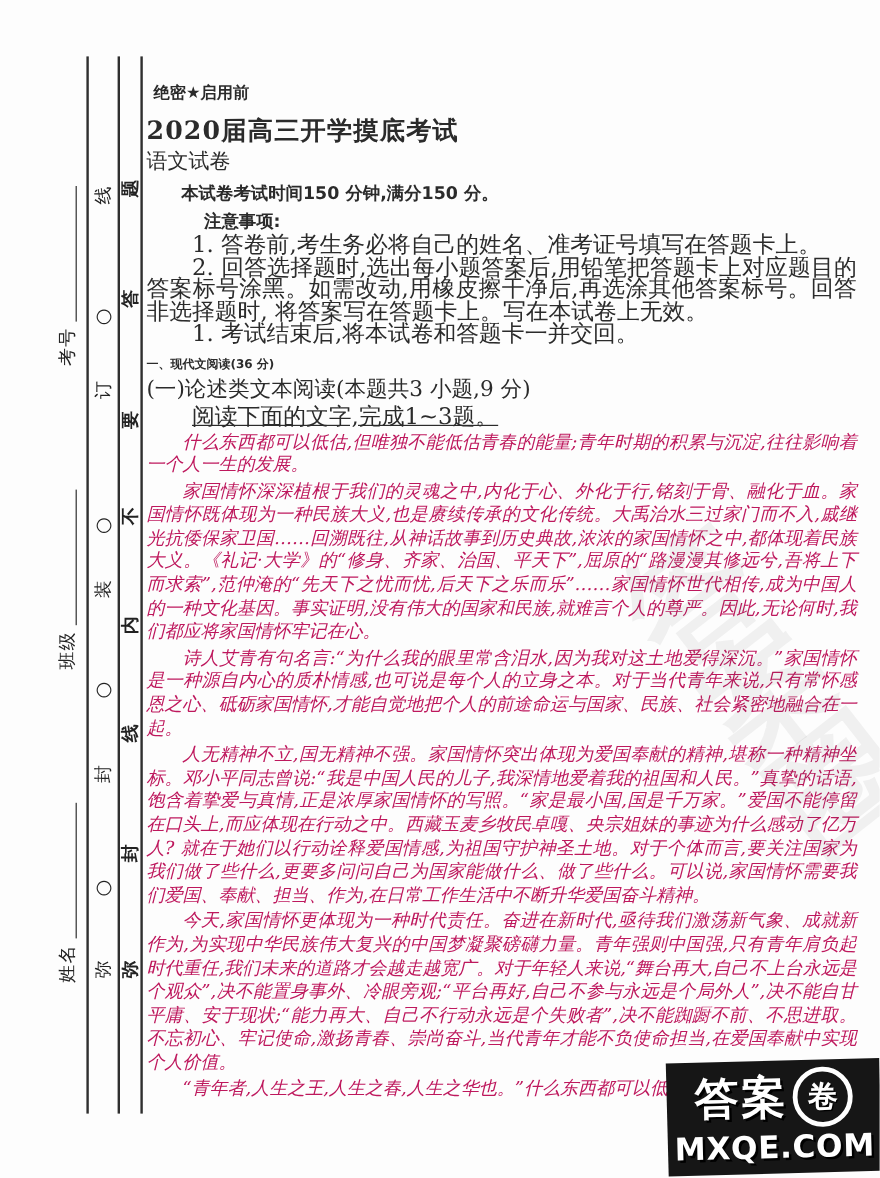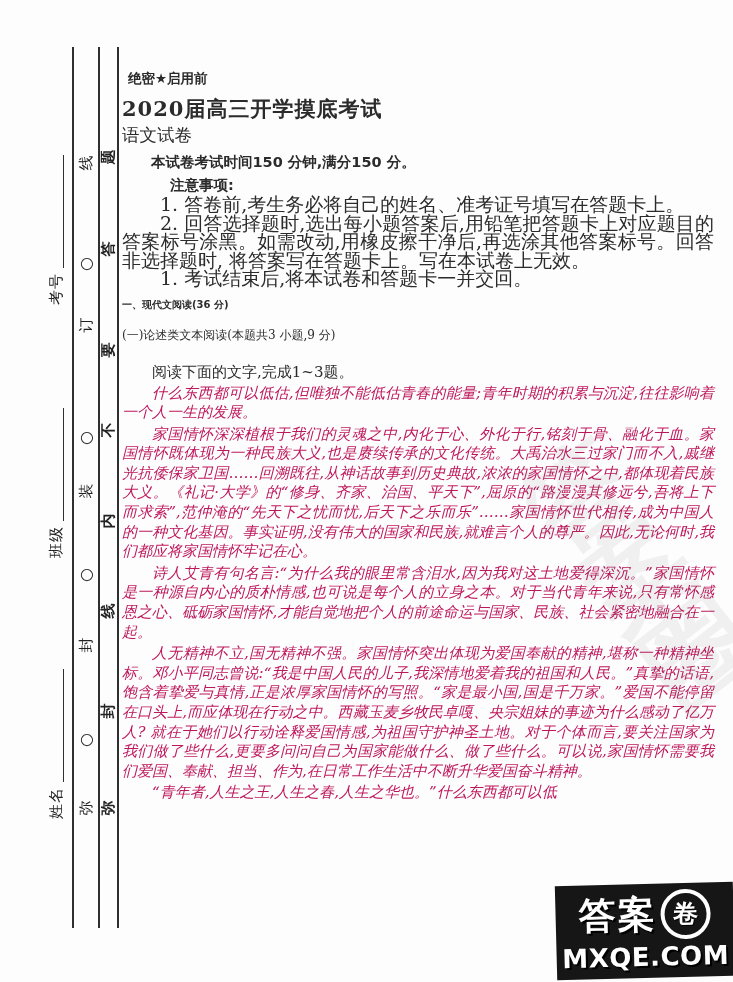--- a/index.html
+++ b/index.html
@@ -40,22 +40,22 @@
   .main{position:absolute;left:122px;top:70px;width:592px;}
   .hei{font-family:"DejaVu Sans", sans-serif;}
 
   .classified{font-size:13.5px;font-weight:bold;margin-left:6px;line-height:17px;}
   .title{font-size:21px;font-weight:700;text-align:left;line-height:26px;margin-top:9px;letter-spacing:1px;}
   .subtitle{font-size:17.5px;font-weight:normal;text-align:left;line-height:22px;margin-top:2px;}
   .exam-info{font-size:14.5px;font-weight:bold;text-indent:2em;line-height:19px;margin-top:7px;}
   .notice-heading{font-size:14.5px;font-weight:bold;line-height:19px;margin-top:4px;margin-left:48px;}
   .notice{font-size:19px;line-height:18.5px;margin:0;text-indent:2em;text-align:justify;}
   .sec-heading{font-size:10px;font-weight:bold;line-height:20px;margin-top:7px;}
-  .sub-heading{font-size:12px;line-height:19px;margin-top:11px;}
-  .intro{font-size:15px;line-height:19px;margin:18px 0 0;text-indent:2em;}
+  .sub-heading{font-size:18px;line-height:19px;margin-top:0;}
+  .intro{font-size:19px;line-height:19px;margin:4px 0 0;text-indent:2em;text-decoration:underline;}
   .kai{
     font-size:15px;line-height:19.6px;margin:2px 0;
     text-indent:2em;text-align:justify;font-style:italic;color:#be185d;
   }
 
   .footer{
     position:absolute;top:917px;left:120px;width:440px;
     text-align:center;font-size:13px;font-weight:bold;
   }
 
@@ -138,20 +138,21 @@
     <p class="notice">1. 答卷前,考生务必将自己的姓名、准考证号填写在答题卡上。</p>
     <p class="notice">2. 回答选择题时,选出每小题答案后,用铅笔把答题卡上对应题目的答案标号涂黑。如需改动,用橡皮擦干净后,再选涂其他答案标号。回答非选择题时, 将答案写在答题卡上。写在本试卷上无效。</p>
     <p class="notice">1. 考试结束后,将本试卷和答题卡一并交回。</p>
     <div class="sec-heading hei">一、现代文阅读(36 分)</div>
     <div class="sub-heading">(一)论述类文本阅读(本题共3 小题,9 分)</div>
     <p class="intro">阅读下面的文字,完成1~3题。</p>
     <p class="kai">什么东西都可以低估,但唯独不能低估青春的能量;青年时期的积累与沉淀,往往影响着一个人一生的发展。</p>
     <p class="kai">家国情怀深深植根于我们的灵魂之中,内化于心、外化于行,铭刻于骨、融化于血。家国情怀既体现为一种民族大义,也是赓续传承的文化传统。大禹治水三过家门而不入,戚继光抗倭保家卫国……回溯既往,从神话故事到历史典故,浓浓的家国情怀之中,都体现着民族大义。《礼记·大学》的“修身、齐家、治国、平天下”,屈原的“路漫漫其修远兮,吾将上下而求索”,范仲淹的“先天下之忧而忧,后天下之乐而乐”……家国情怀世代相传,成为中国人的一种文化基因。事实证明,没有伟大的国家和民族,就难言个人的尊严。因此,无论何时,我们都应将家国情怀牢记在心。</p>
     <p class="kai">诗人艾青有句名言:“为什么我的眼里常含泪水,因为我对这土地爱得深沉。”家国情怀是一种源自内心的质朴情感,也可说是每个人的立身之本。对于当代青年来说,只有常怀感恩之心、砥砺家国情怀,才能自觉地把个人的前途命运与国家、民族、社会紧密地融合在一起。</p>
     <p class="kai">人无精神不立,国无精神不强。家国情怀突出体现为爱国奉献的精神,堪称一种精神坐标。邓小平同志曾说:“我是中国人民的儿子,我深情地爱着我的祖国和人民。”真挚的话语,饱含着挚爱与真情,正是浓厚家国情怀的写照。“家是最小国,国是千万家。”爱国不能停留在口头上,而应体现在行动之中。西藏玉麦乡牧民卓嘎、央宗姐妹的事迹为什么感动了亿万人? 就在于她们以行动诠释爱国情感,为祖国守护神圣土地。对于个体而言,要关注国家为我们做了些什么,更要多问问自己为国家能做什么、做了些什么。可以说,家国情怀需要我们爱国、奉献、担当、作为,在日常工作生活中不断升华爱国奋斗精神。</p>
+    <p class="kai">今天,家国情怀更体现为一种时代责任。奋进在新时代,亟待我们激荡新气象、成就新作为,为实现中华民族伟大复兴的中国梦凝聚磅礴力量。青年强则中国强,只有青年肩负起时代重任,我们未来的道路才会越走越宽广。对于年轻人来说,“舞台再大,自己不上台永远是个观众”,决不能置身事外、冷眼旁观;“平台再好,自己不参与永远是个局外人”,决不能自甘平庸、安于现状;“能力再大、自己不行动永远是个失败者”,决不能踟蹰不前、不思进取。不忘初心、牢记使命,激扬青春、崇尚奋斗,当代青年才能不负使命担当,在爱国奉献中实现个人价值。</p>
     <p class="kai">“青年者,人生之王,人生之春,人生之华也。”什么东西都可以低</p>
   </div>
 
 
   <div class="wm">
     <div class="wm-row">
       <span class="wm-logo">答案</span>
       <span class="wm-badge">卷</span>
     </div>
     <div class="wm-site">MXQE.COM</div>

